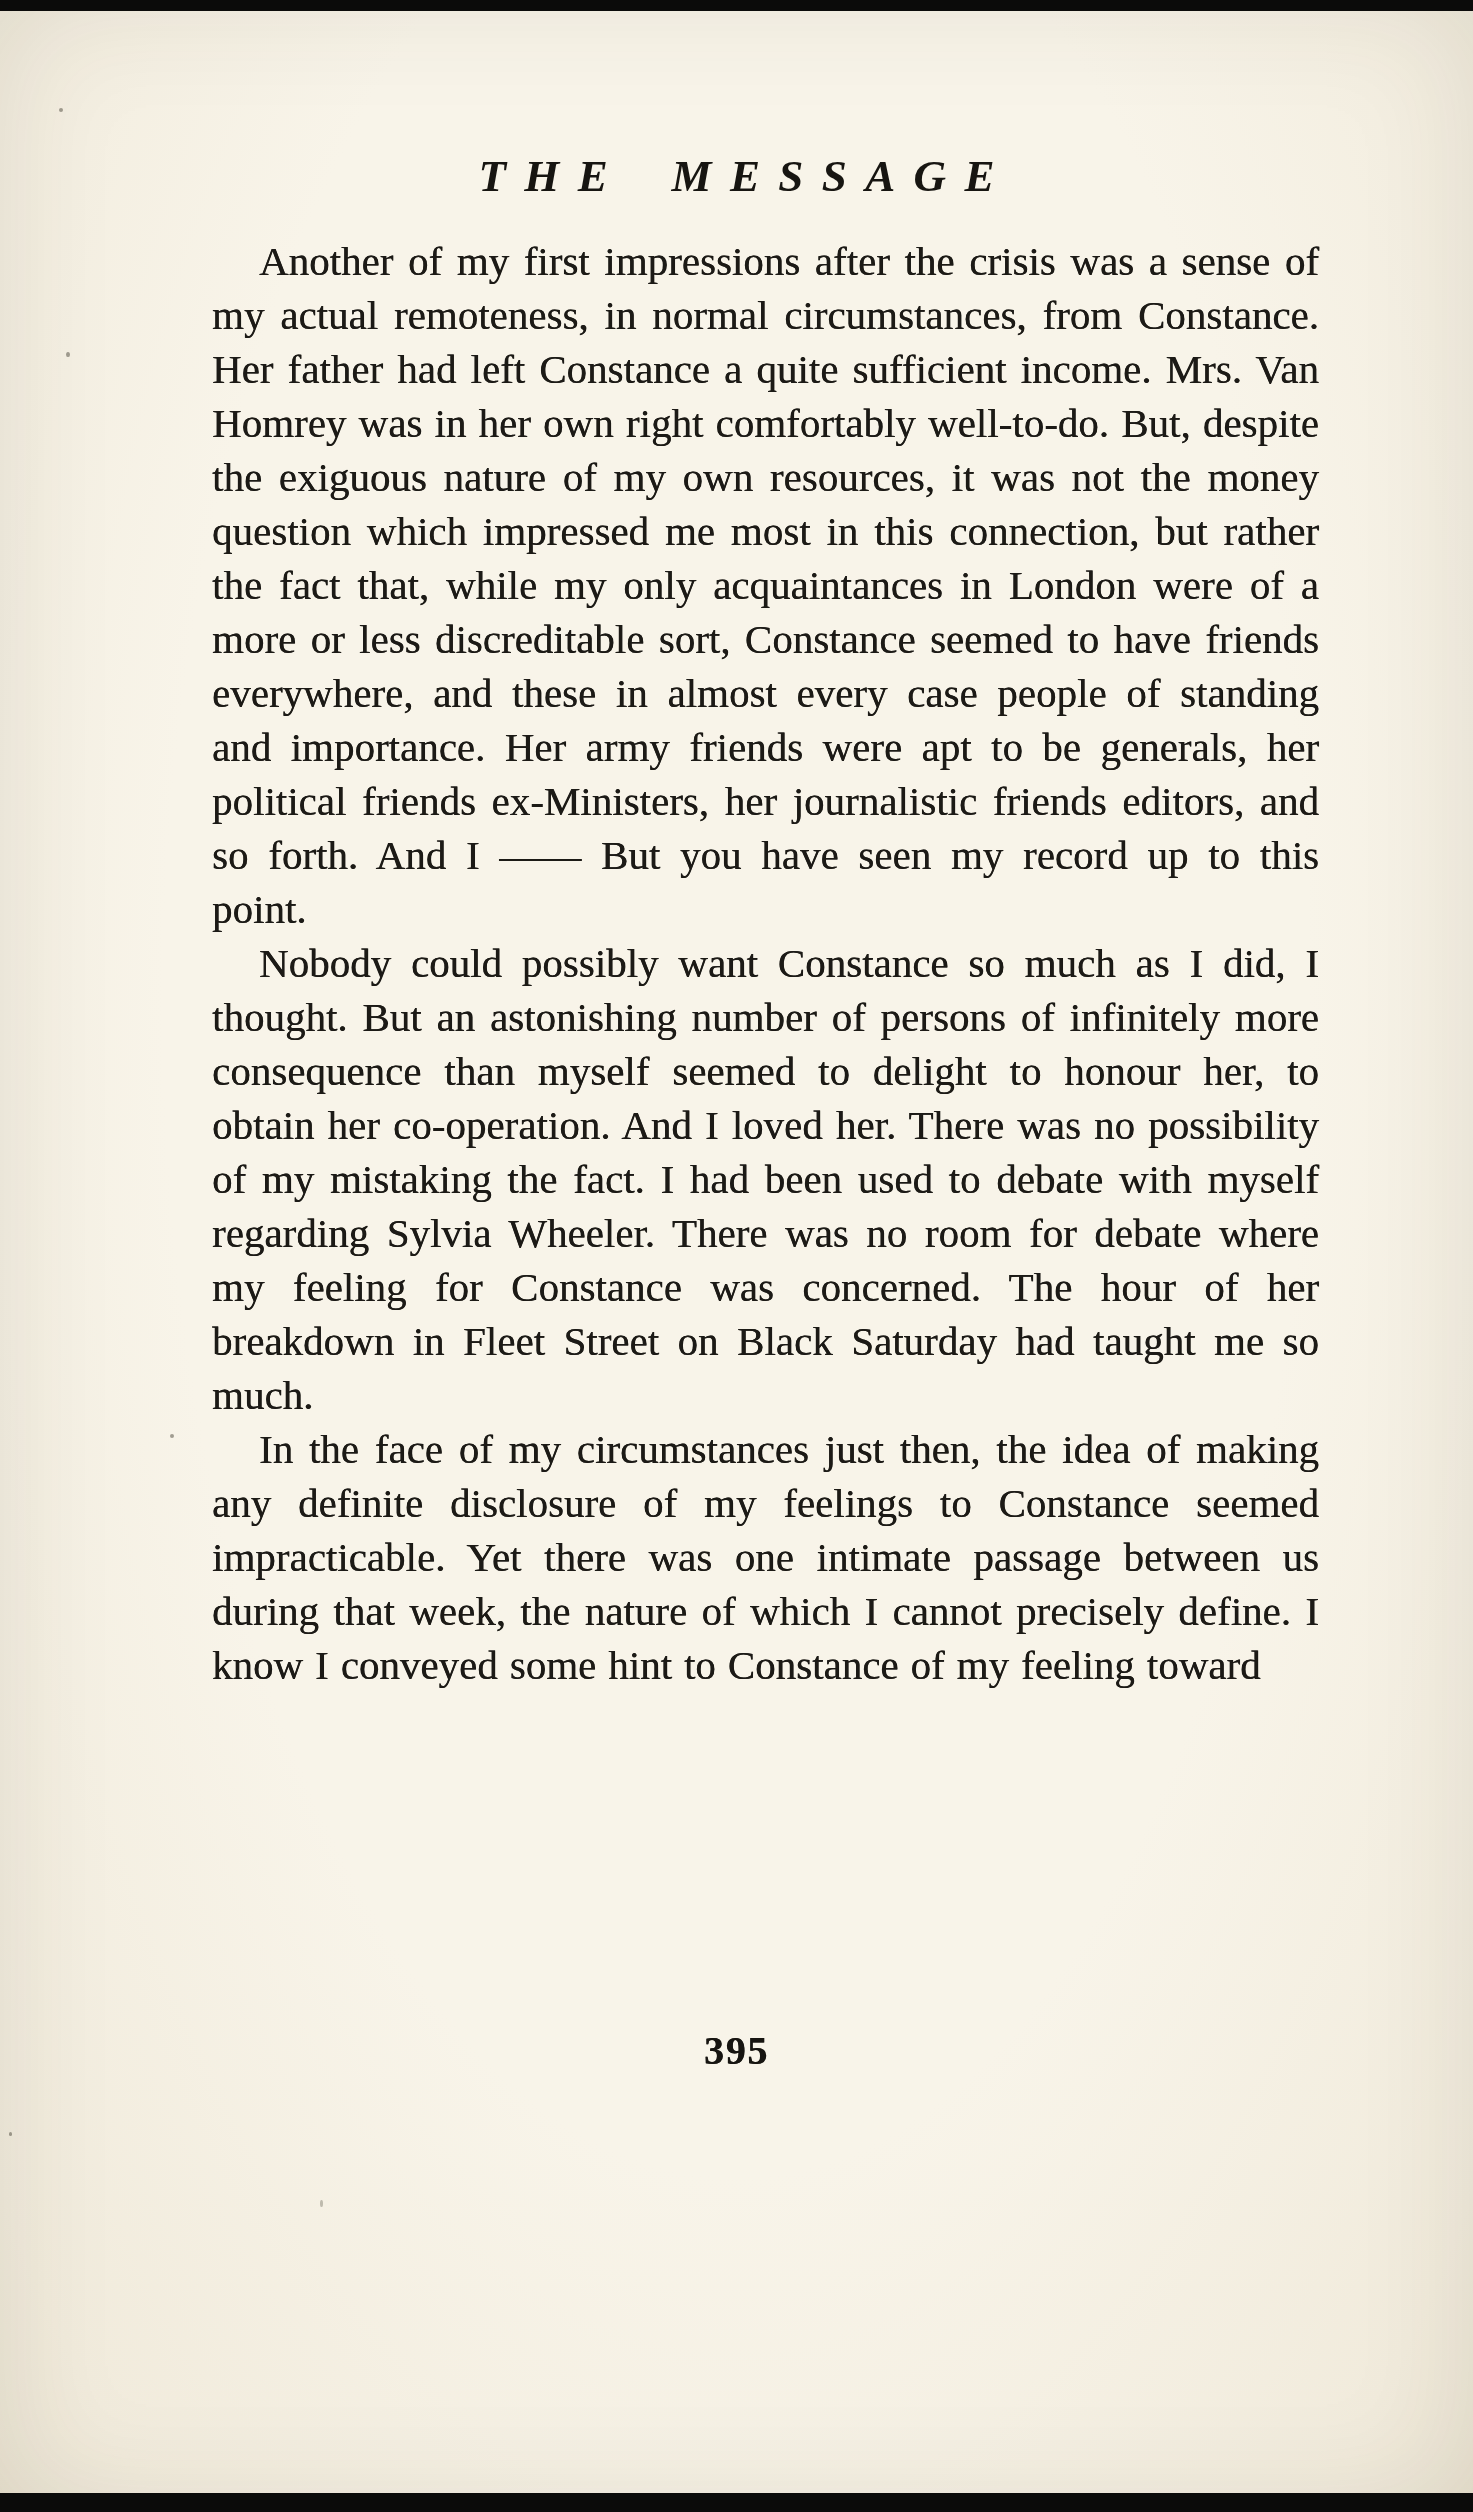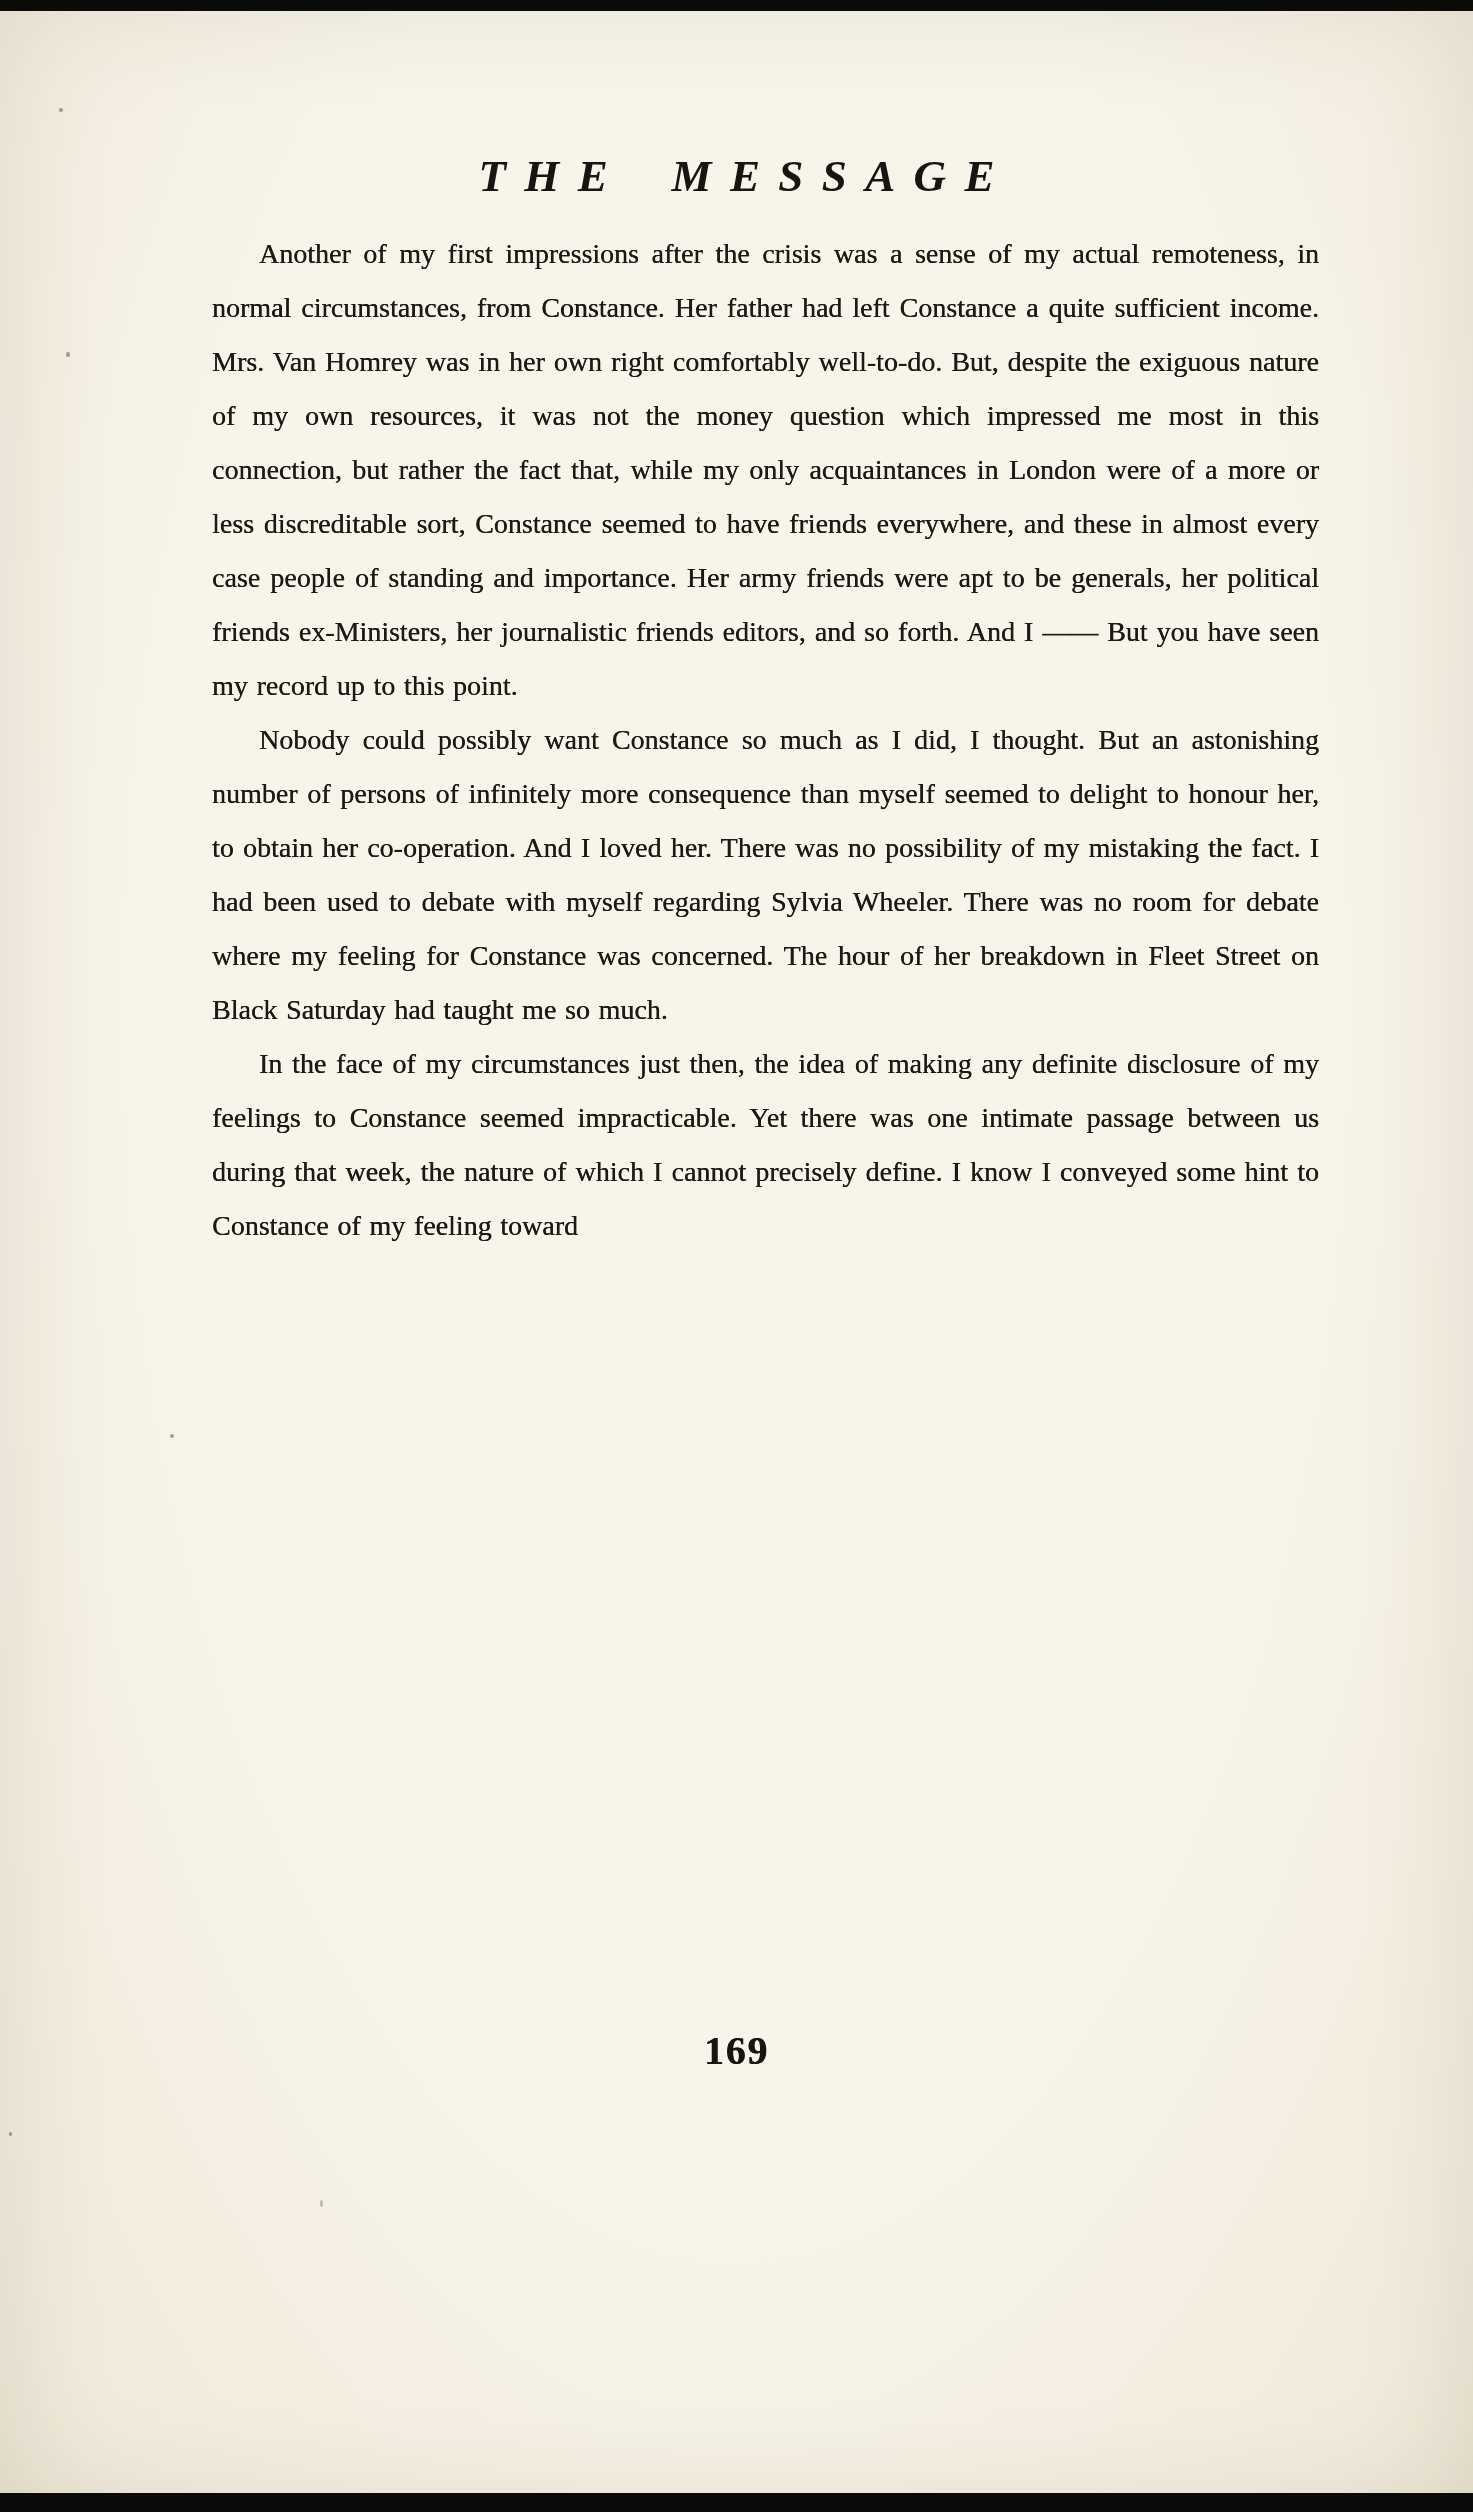--- a/index.html
+++ b/index.html
@@ -38,24 +38,24 @@
     font-weight: bold;
     letter-spacing: 18.4px;
     word-spacing: 15.7px;
     text-indent: 18.4px; 
     color: #171511;
     font-style: italic;
   }
 
   .text-block {
     position: absolute;
-    top: 227px;
+    top: 234px;
     left: 212px;
     width: 1107px;
-    font-size: 28px;
+    font-size: 41px;
     line-height: 54px;
     text-align: justify;
     text-shadow: 0.3px 0 0 currentColor; 
     word-spacing: 1.7px;
   }
   .text-block p {
     margin: 0;
     text-indent: 47px;
   }
 
@@ -92,21 +92,21 @@
   <div class="scan-bar top"></div>
 
   <h1 class="page-title">THE MESSAGE</h1>
 
   <div class="text-block">
     <p>Another of my first impressions after the crisis was a sense of my actual remoteness, in normal circumstances, from Constance.  Her father had left Constance a quite sufficient income.  Mrs. Van Homrey was in her own right comfortably well-to-do.  But, despite the exiguous nature of my own resources, it was not the money question which impressed me most in this connection, but rather the fact that, while my only acquaintances in London were of a more or less discreditable sort, Constance seemed to have friends everywhere, and these in almost every case people of standing and importance.  Her army friends were apt to be generals, her political friends ex-Ministers, her journalistic friends editors, and so forth.  And I ——  But you have seen my record up to this point.</p>
     <p>Nobody could possibly want Constance so much as I did, I thought.  But an astonishing number of persons of infinitely more consequence than myself seemed to delight to honour her, to obtain her co-operation.  And I loved her.  There was no possibility of my mistaking the fact.  I had been used to debate with myself regarding Sylvia Wheeler.  There was no room for debate where my feeling for Constance was concerned.  The hour of her breakdown in Fleet Street on Black Saturday had taught me so much.</p>
     <p>In the face of my circumstances just then, the idea of making any definite disclosure of my feelings to Constance seemed impracticable.  Yet there was one intimate passage between us during that week, the nature of which I cannot precisely define.  I know I conveyed some hint to Constance of my feeling toward</p>
   </div>
 
-  <div class="page-number">169</div>
+  <div class="page-number">395</div>
 
   <div class="speck s1"></div>
   <div class="speck s2"></div>
   <div class="speck s3"></div>
   <div class="speck s4"></div>
   <div class="speck s5"></div>
 
   <div class="scan-bar bottom"></div>
 
 </div>

